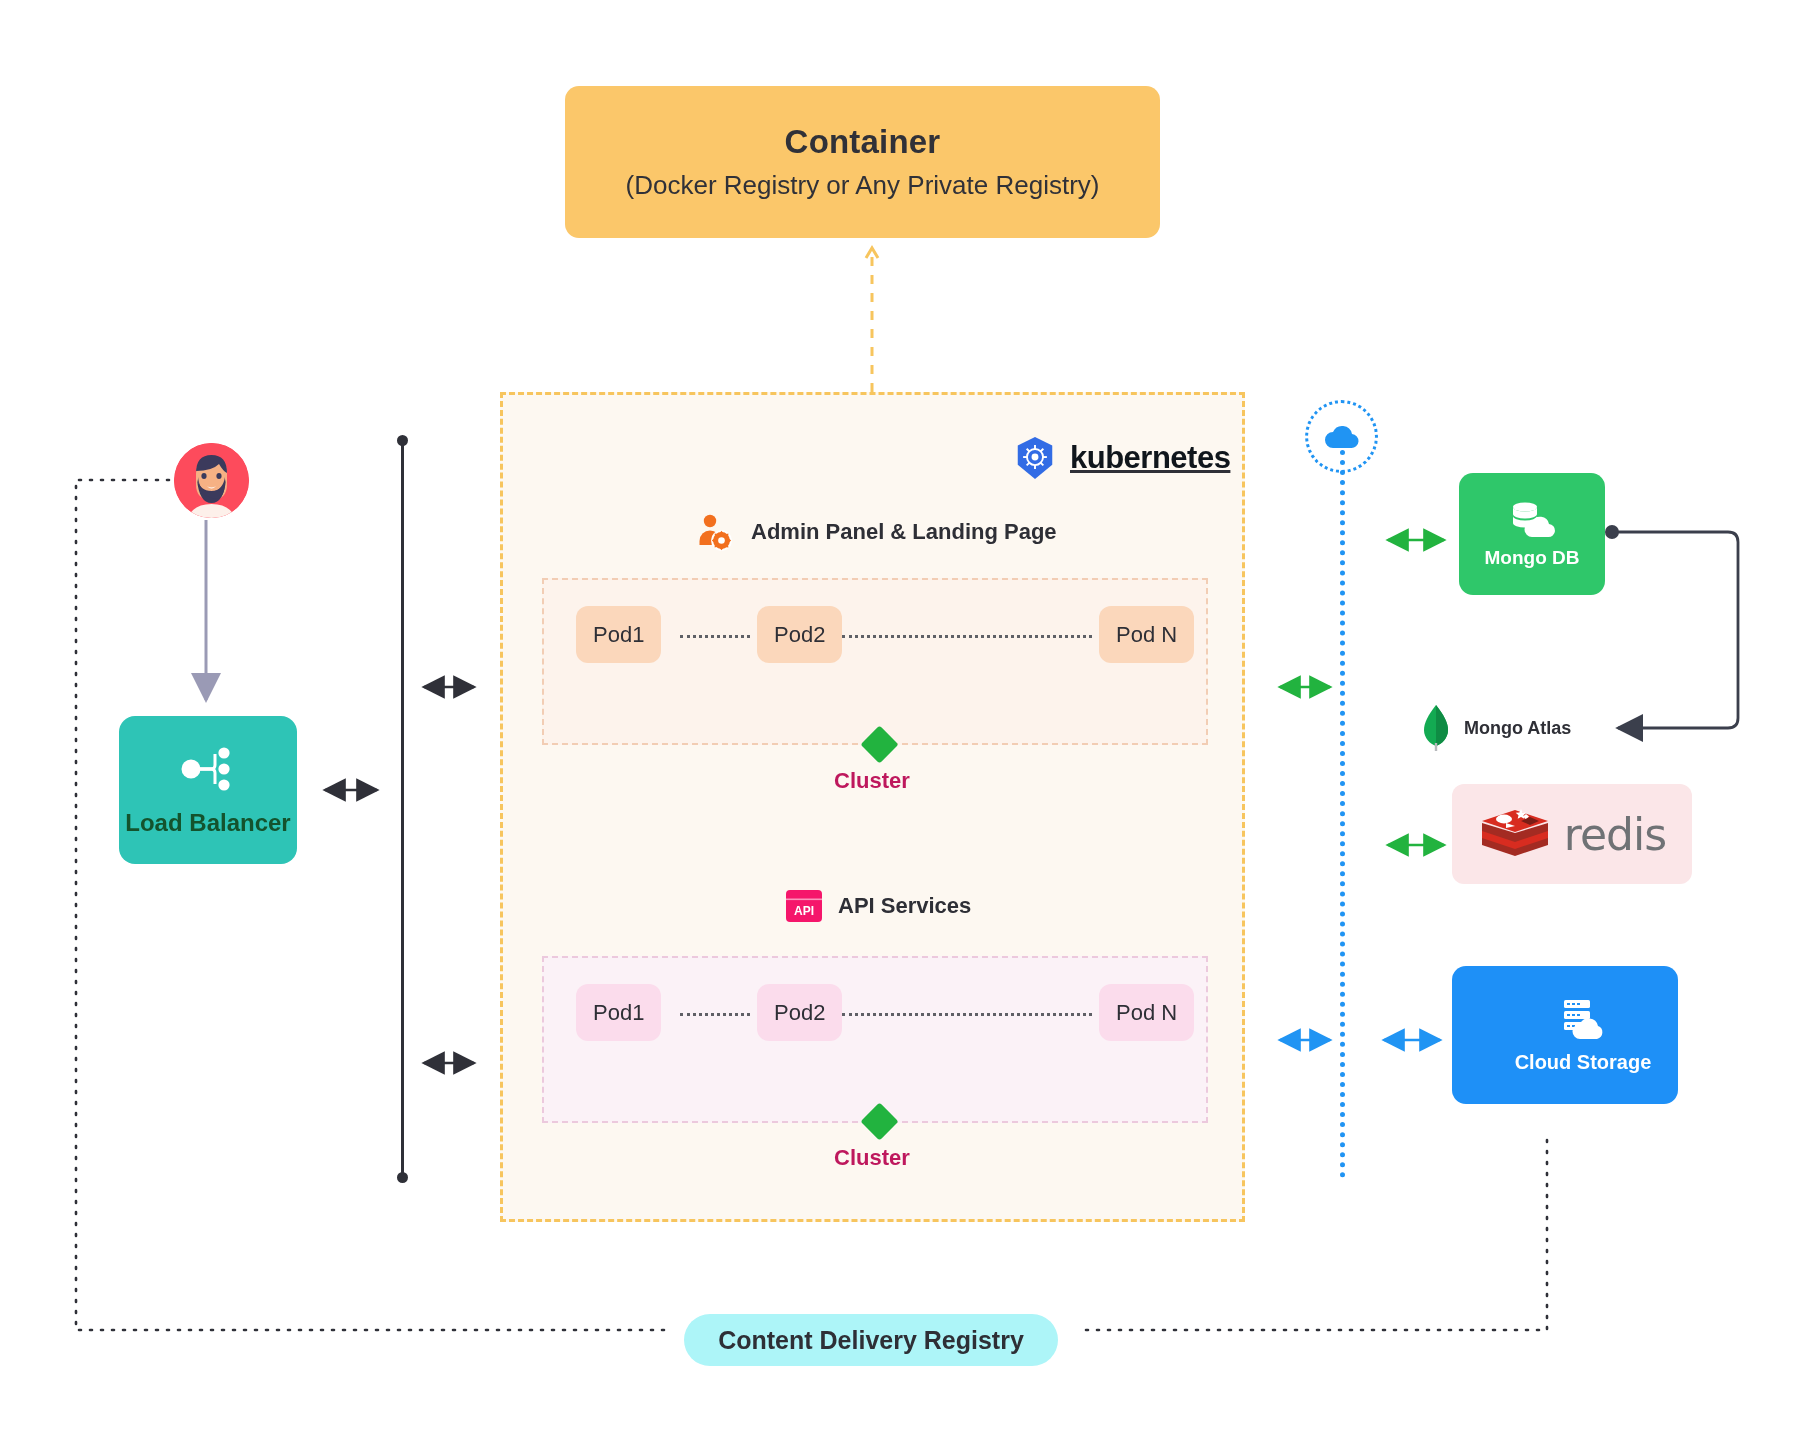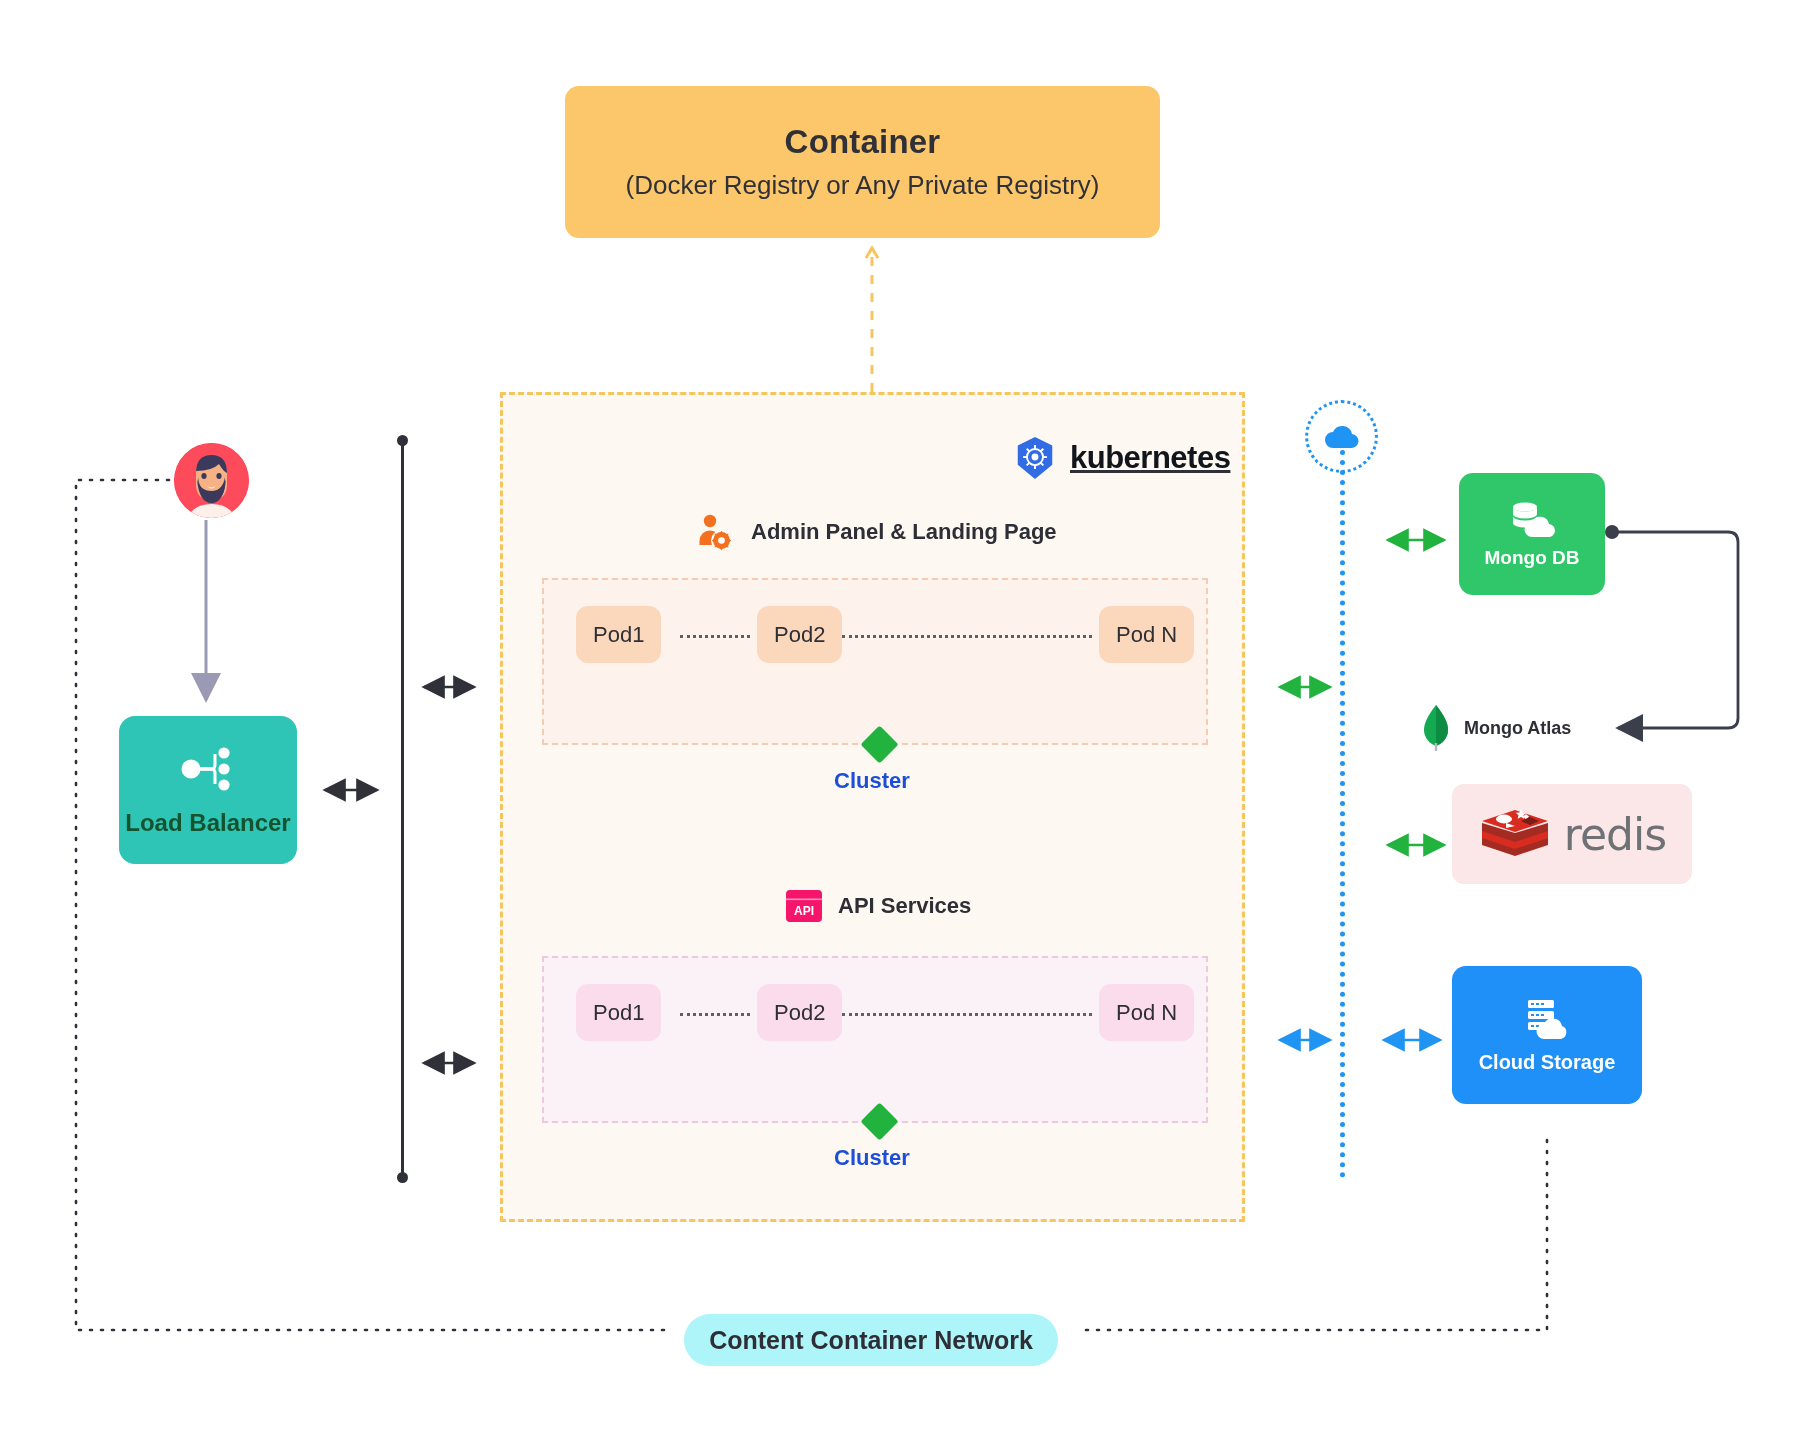--- a/index.html
+++ b/index.html
@@ -44,21 +44,21 @@
     display:flex;align-items:center;justify-content:center;
     font-size:22px;color:#2e2f36;padding:8px 17px;box-sizing:border-box;
   }
   .pod.admin{background:#fbd7bb;}
   .pod.api{background:#fbdcec;}
 
   .dotline{position:absolute;height:0;border-top:3px dotted #5f6066;}
 
   
   .diamond{position:absolute;width:27px;height:27px;background:#22b33f;transform:rotate(45deg);border-radius:3px;}
-  .cluster-label{position:absolute;font-size:22px;font-weight:bold;color:#1d4ed8;}
+  .cluster-label{position:absolute;font-size:22px;font-weight:bold;color:#be185d;}
 
   
   #avatar{left:174px;top:443px;width:75px;height:75px;border-radius:50%;overflow:hidden;background:#fd4b5c;}
   #lb-card{
     left:119px;top:716px;width:178px;height:148px;background:#2ec4b6;border-radius:16px;
     display:flex;flex-direction:column;align-items:center;justify-content:center;gap:14px;
   }
   #lb-card .lbl{font-size:24px;font-weight:bold;color:#14532d;}
 
   
@@ -75,21 +75,21 @@
   #mongodb-card .lbl{font-size:19px;font-weight:bold;color:#ffffff;}
   #atlas-row{left:1422px;top:705px;display:flex;align-items:center;gap:14px;}
   #atlas-row .lbl{font-size:18px;font-weight:bold;color:#2e2f36;}
   #redis-card{
     left:1452px;top:784px;width:240px;height:100px;background:#fbe6e8;border-radius:12px;
     display:flex;align-items:center;justify-content:center;gap:12px;
   }
   #redis-card .lbl{font-size:44px;color:#6f7275;letter-spacing:-1px;font-family:"DejaVu Sans",sans-serif;}
   #cloud-card{
     left:1452px;top:966px;width:190px;height:138px;background:#1e90f7;border-radius:14px;
-    display:flex;flex-direction:column;align-items:center;justify-content:center;gap:10px;
+    display:flex;flex-direction:column;align-items:center;justify-content:center;gap:10px;padding-left:36px;
   }
   #cloud-card .lbl{font-size:20px;font-weight:bold;color:#ffffff;}
 
   
   #blue-dotted{left:1340px;top:440px;width:0;height:738px;border-left:5px dotted #2094f3;}
   #blue-cloud{left:1305px;top:400px;width:73px;height:73px;border-radius:50%;border:3px dotted #2094f3;
               display:flex;align-items:center;justify-content:center;box-sizing:border-box;}
 
   
   #cdn-pill{
@@ -341,14 +341,14 @@
       <rect x="11" y="28" width="3" height="2"></rect>
         <rect x="16" y="28" width="3" height="2"></rect>
         <rect x="21" y="28" width="3" height="2"></rect>
     </g>
     <path d="M24 42 a7.5 7.5 0 0 1 0-15 a9.5 9.5 0 0 1 18 2 a6.8 6.8 0 0 1-1 13 z" fill="#ffffff"></path>
   </svg>
   <span class="lbl">Cloud Storage</span>
 </div>
 
 <div id="cdn-pill" class="abs">
-  <span class="lbl">Content Container Network</span>
+  <span class="lbl">Content Delivery Registry</span>
 </div>
 
 </body></html>

